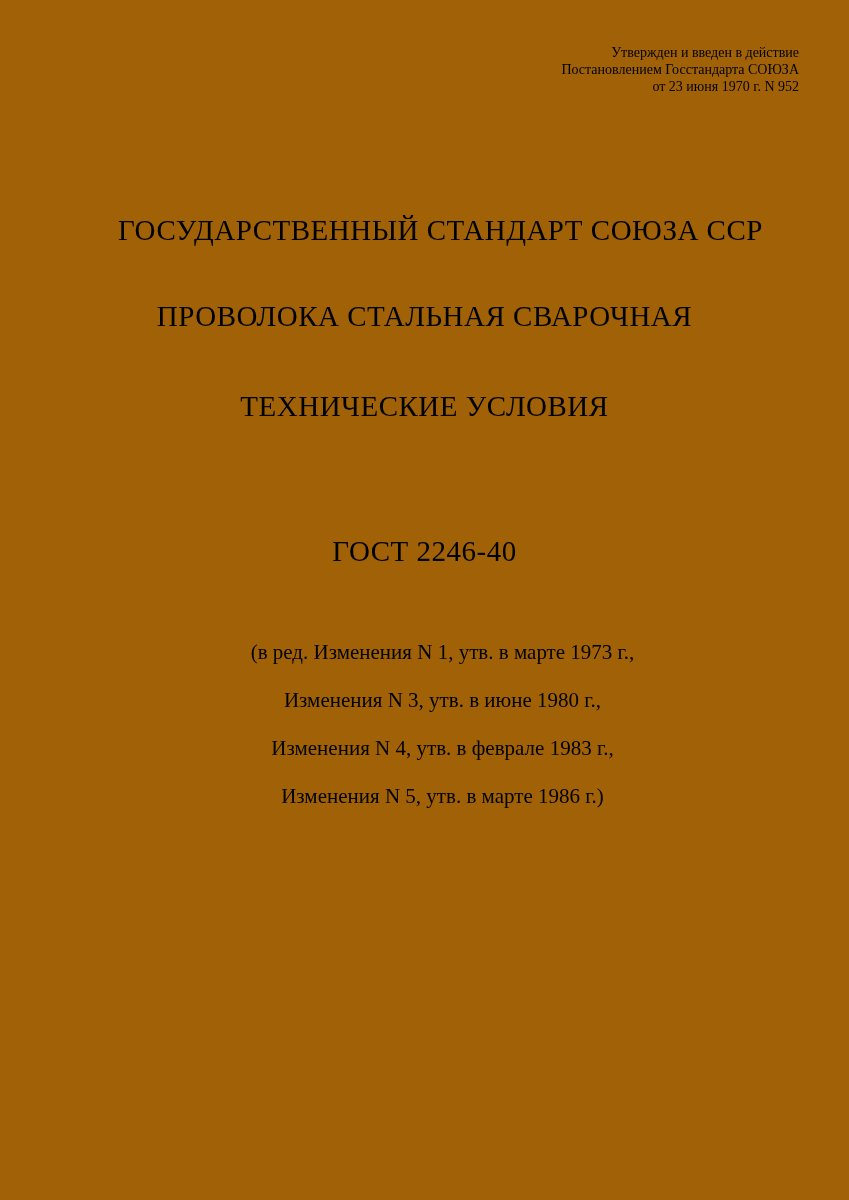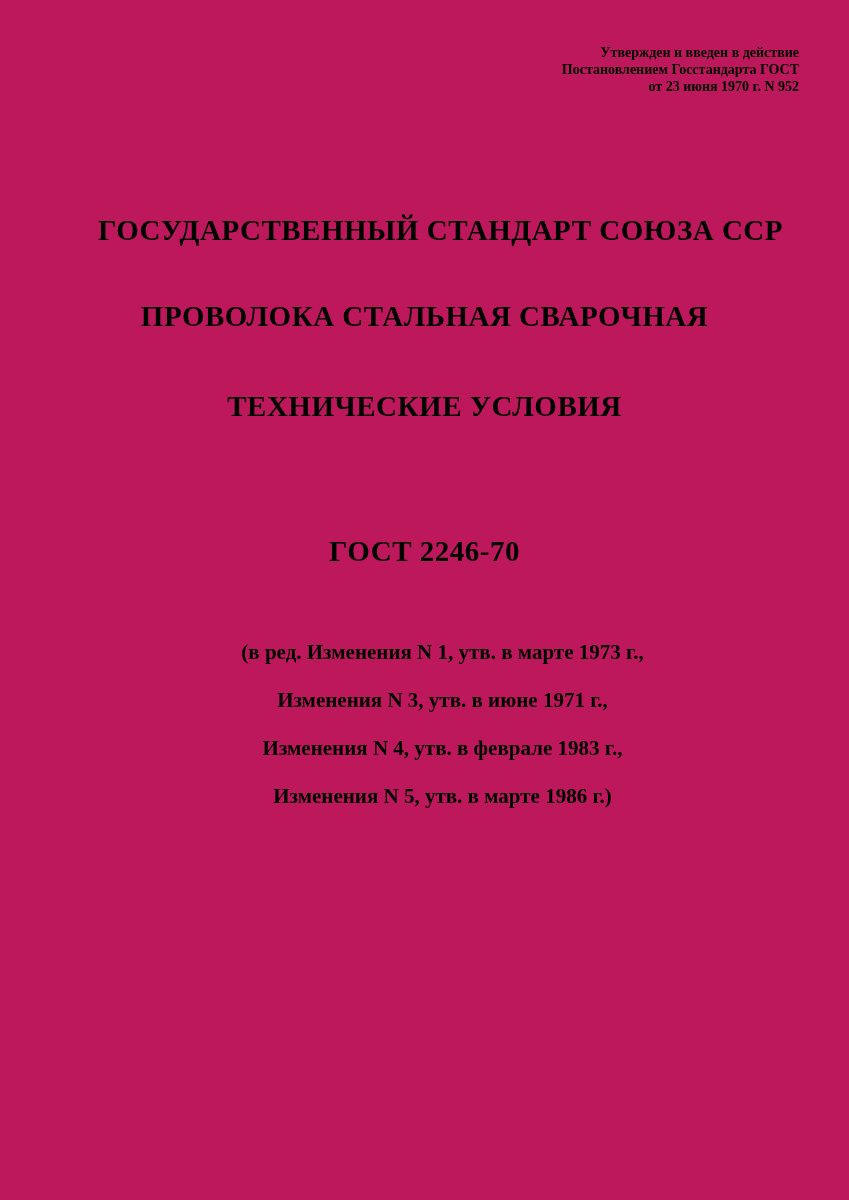--- a/index.html
+++ b/index.html
@@ -5,24 +5,24 @@
   * { margin: 0; padding: 0; box-sizing: border-box; }
 
   html, body {
     background: #ffffff;
   }
 
   .page {
     position: relative;
     width: 849px;
     height: 1200px;
-    background: #be185d;
+    background: #a16207;
     color: #000000;
     font-family: "Liberation Serif", "DejaVu Serif", serif;
-    font-weight: bold;
+    font-weight: normal;
     overflow: hidden;
   }
 
   .approval-block {
     position: absolute;
     top: 44px;
     right: 50px;
     text-align: right;
     font-size: 14px;
     line-height: 17px;
@@ -74,33 +74,33 @@
     margin-left: 36px;
   }
 </style>
 </head>
 <body>
 
 <div class="page">
 
   <div class="approval-block">
     <div class="approval-line">Утвержден и введен в действие</div>
-    <div class="approval-line">Постановлением Госстандарта ГОСТ</div>
+    <div class="approval-line">Постановлением Госстандарта СОЮЗА</div>
     <div class="approval-line">от 23 июня 1970 г. N 952</div>
   </div>
 
   <div class="heading heading-title">ГОСУДАРСТВЕННЫЙ СТАНДАРТ СОЮЗА ССР</div>
 
   <div class="heading heading-doc-type">ТЕХНИЧЕСКИЕ УСЛОВИЯ</div>
 
   <div class="heading heading-subject">ПРОВОЛОКА СТАЛЬНАЯ СВАРОЧНАЯ</div>
 
-  <div class="heading heading-designation">ГОСТ 2246-70</div>
+  <div class="heading heading-designation">ГОСТ 2246-40</div>
 
 
   <div class="amendment-lines">
     <div class="amendment-line">(в ред. Изменения N 1, утв. в марте 1973 г.,</div>
-    <div class="amendment-line">Изменения N 3, утв. в июне 1971 г.,</div>
+    <div class="amendment-line">Изменения N 3, утв. в июне 1980 г.,</div>
     <div class="amendment-line">Изменения N 4, утв. в феврале 1983 г.,</div>
     <div class="amendment-line">Изменения N 5, утв. в марте 1986 г.)</div>
   </div>
 
 </div>
 
 </body></html>

